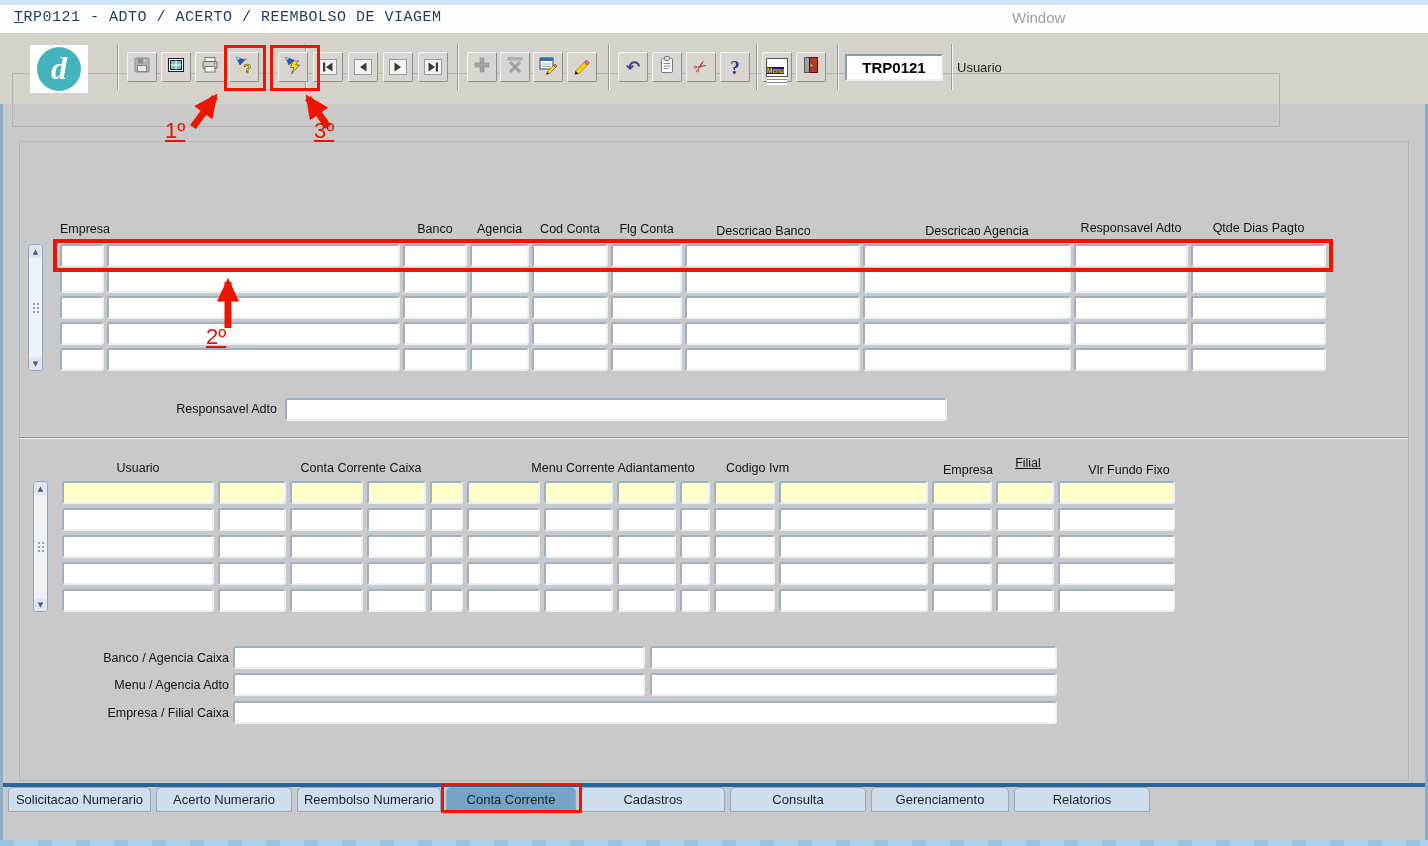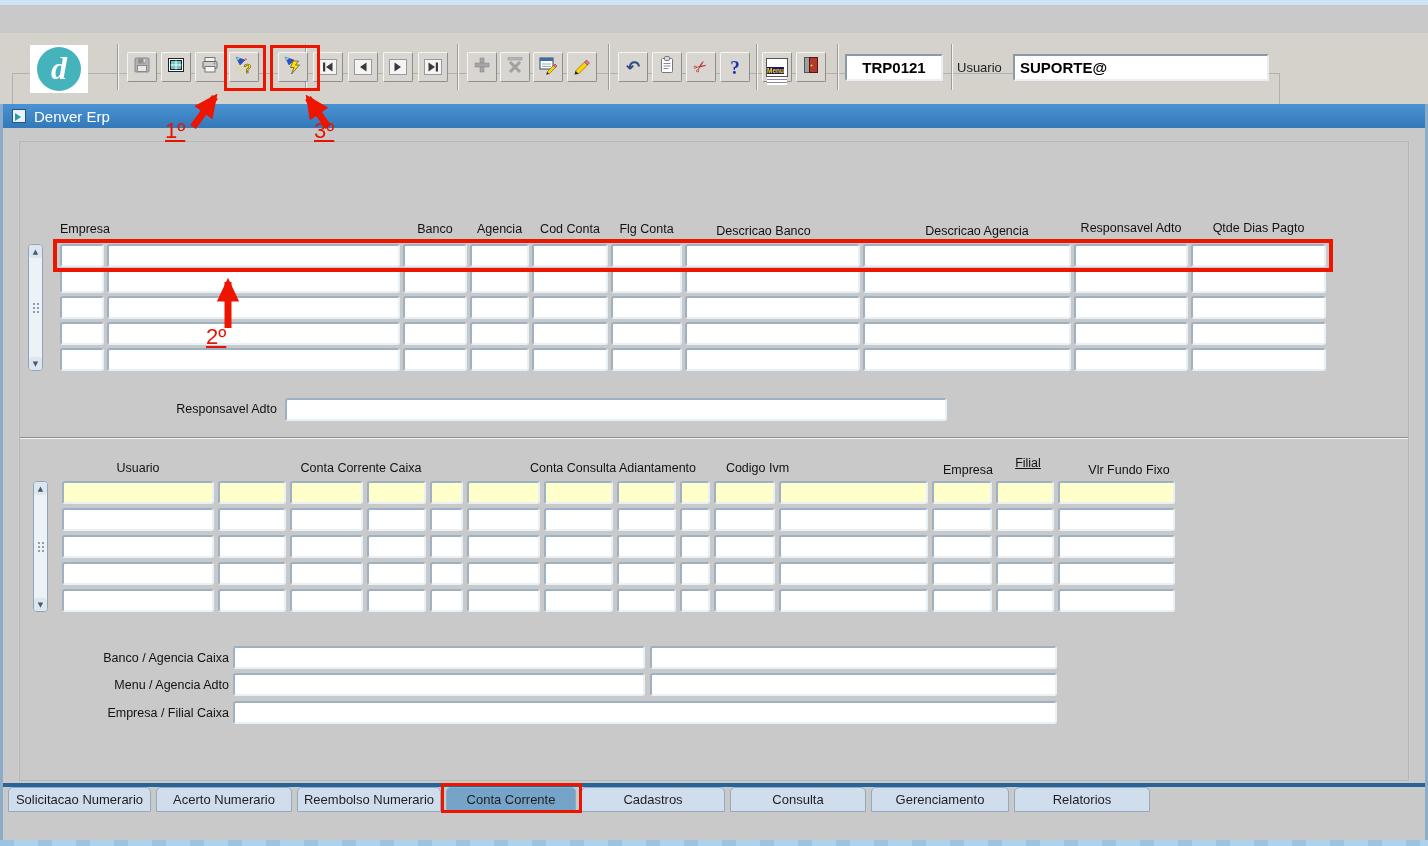--- a/index.html
+++ b/index.html
@@ -154,20 +154,24 @@
   .step3 { left:314px; top:118px; }
   .arrows { position:absolute; left:0; top:0; width:1428px; height:846px;
             z-index:52; pointer-events:none; }
 </style>
 </head>
 <body>
 
 <div class="screen">
 
   <div class="top-strip"></div>
+  <div class="menubar">
+    <span class="menu-title">TRP0121 - ADTO / ACERTO / REEMBOLSO DE VIAGEM</span>
+    <span class="menu-window">Window</span>
+  </div>
 
   <div class="toolbar-bg">
     <div class="toolbar-panel"></div>
   </div>
   <div class="logo-box">
     <div class="logo-circle">
       <span class="logo-letter">d</span>
     </div>
   </div>
   <div class="sep" style="left:117px"></div>
@@ -313,28 +317,23 @@
   <div class="tbtn" style="left:796px">
     <span><svg width="20" height="20">
       <rect x="3.5" y="2.5" width="6" height="15" fill="#9aa0a6" stroke="#555"></rect>
       <rect x="8.5" y="2.5" width="8" height="15" fill="#b03a2e" stroke="#5d120c"></rect>
       <circle cx="10.5" cy="10.5" r="1" fill="#ffd800"></circle>
         </svg></span>
   </div>
 
   <div class="prog-field">TRP0121</div>
   <span class="usuario-label">Usuario</span>
-  <div class="user-field">SUPORTE@</div>
 
   <div class="mdi-edge" style="left:0"></div>
   <div class="mdi-edge" style="left:1425px"></div>
-  <div class="titlebar">
-    <span class="titlebar-icon"></span>
-    <span>Denver Erp</span>
-  </div>
   <div class="inner-frame"></div>
 
   <div class="hdr t1h0">Empresa</div>
   <div class="hdr t1h1">Banco</div>
   <div class="hdr t1h2">Agencia</div>
   <div class="hdr t1h3">Cod Conta</div>
   <div class="hdr t1h4">Flg Conta</div>
   <div class="hdr t1h5">Descricao Banco</div>
   <div class="hdr t1h6">Descricao Agencia</div>
   <div class="hdr t1h7">Responsavel Adto</div>
@@ -405,21 +404,21 @@
       <div class="cell" style="left: 1131px; top: 104px; width: 135px; height: 23px;"></div>
     </div>
 
   <div class="lbl lbl-resp">Responsavel Adto</div>
   <div class="field fld-resp"></div>
 
   <div class="divider"></div>
 
   <div class="hdr t2h0">Usuario</div>
   <div class="hdr t2h1">Conta Corrente Caixa</div>
-  <div class="hdr t2h2">Conta Consulta Adiantamento</div>
+  <div class="hdr t2h2">Menu Corrente Adiantamento</div>
   <div class="hdr t2h3">Codigo Ivm</div>
   <div class="hdr t2h4">Empresa</div>
   <div class="hdr t2h5">Filial</div>
   <div class="hdr t2h6">Vlr Fundo Fixo</div>
 
   <div class="vscroll" id="vscroll2">
     <span class="sarrow up"></span>
     <span class="sgrip">
         <i></i>
         <i></i>

